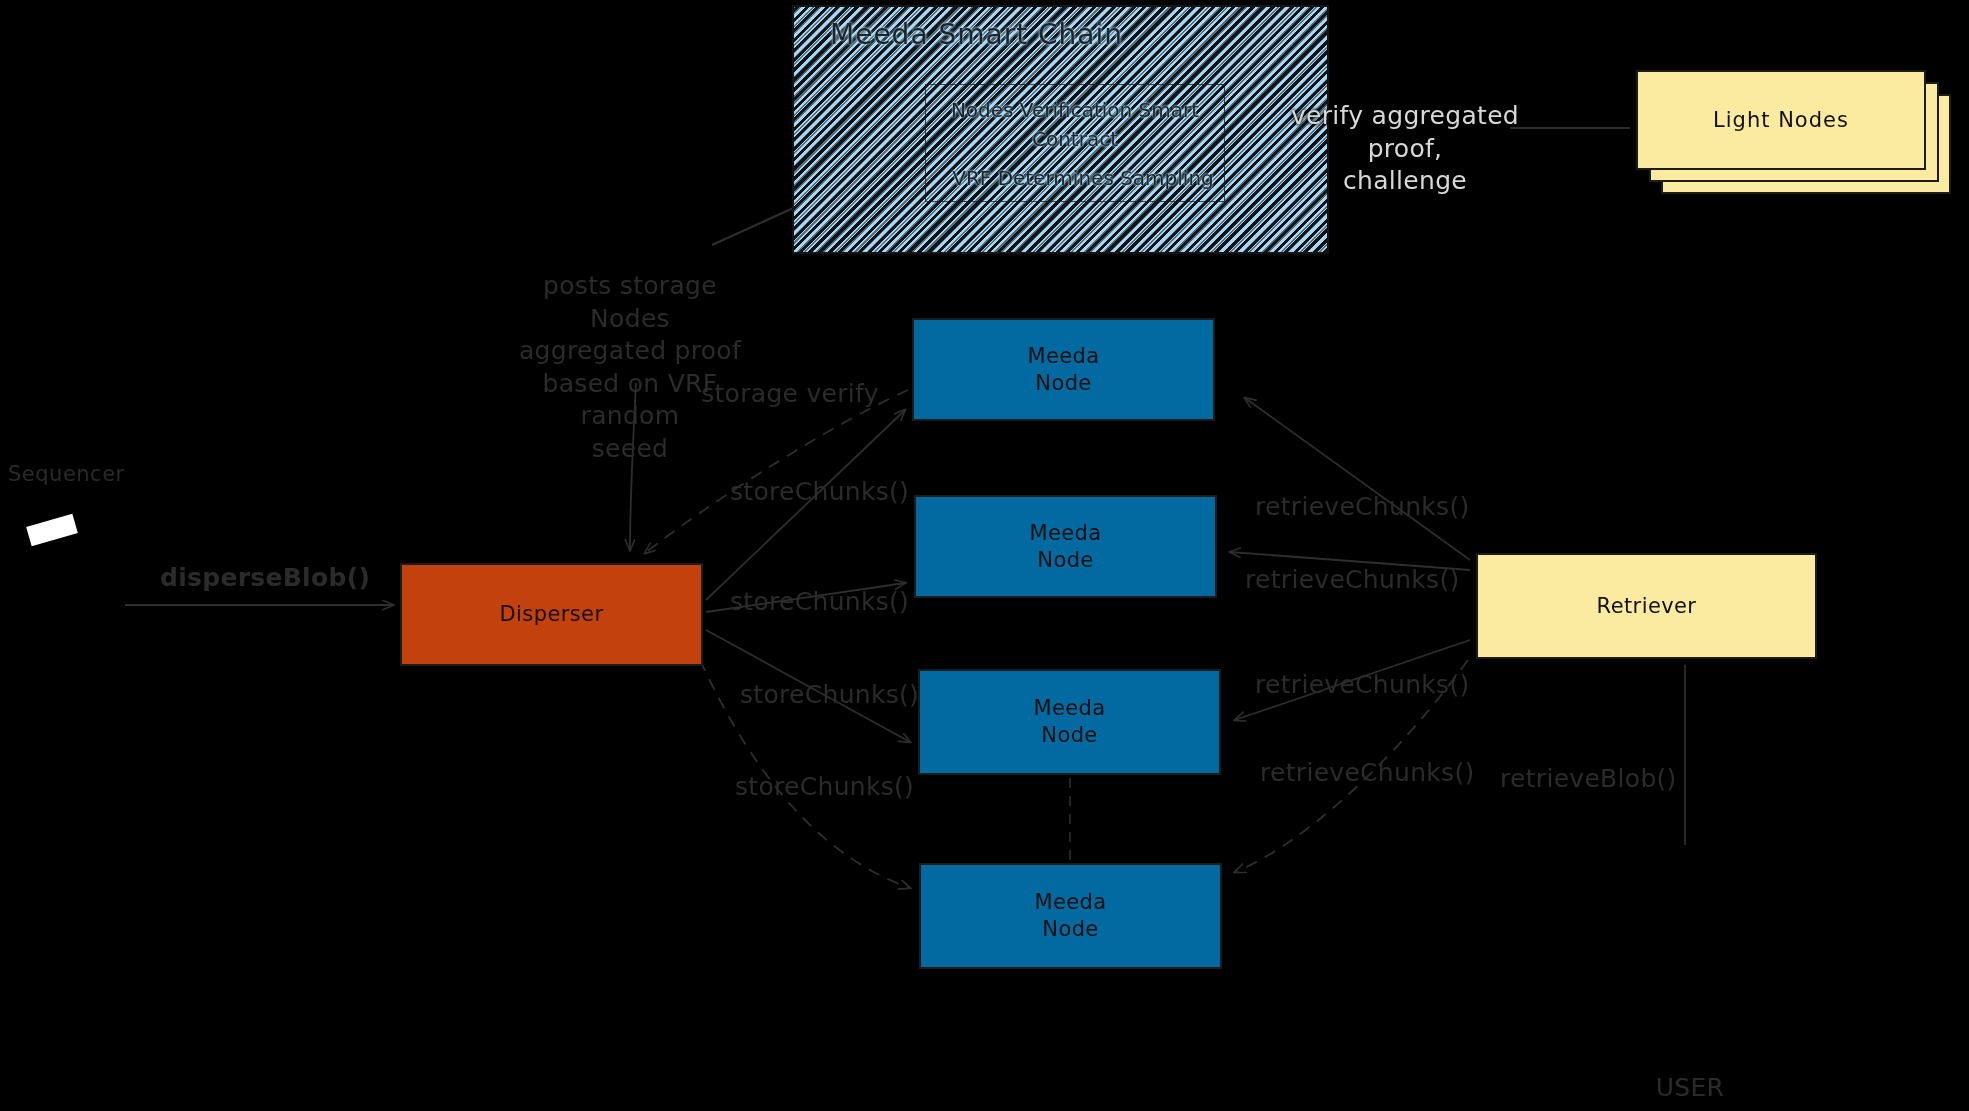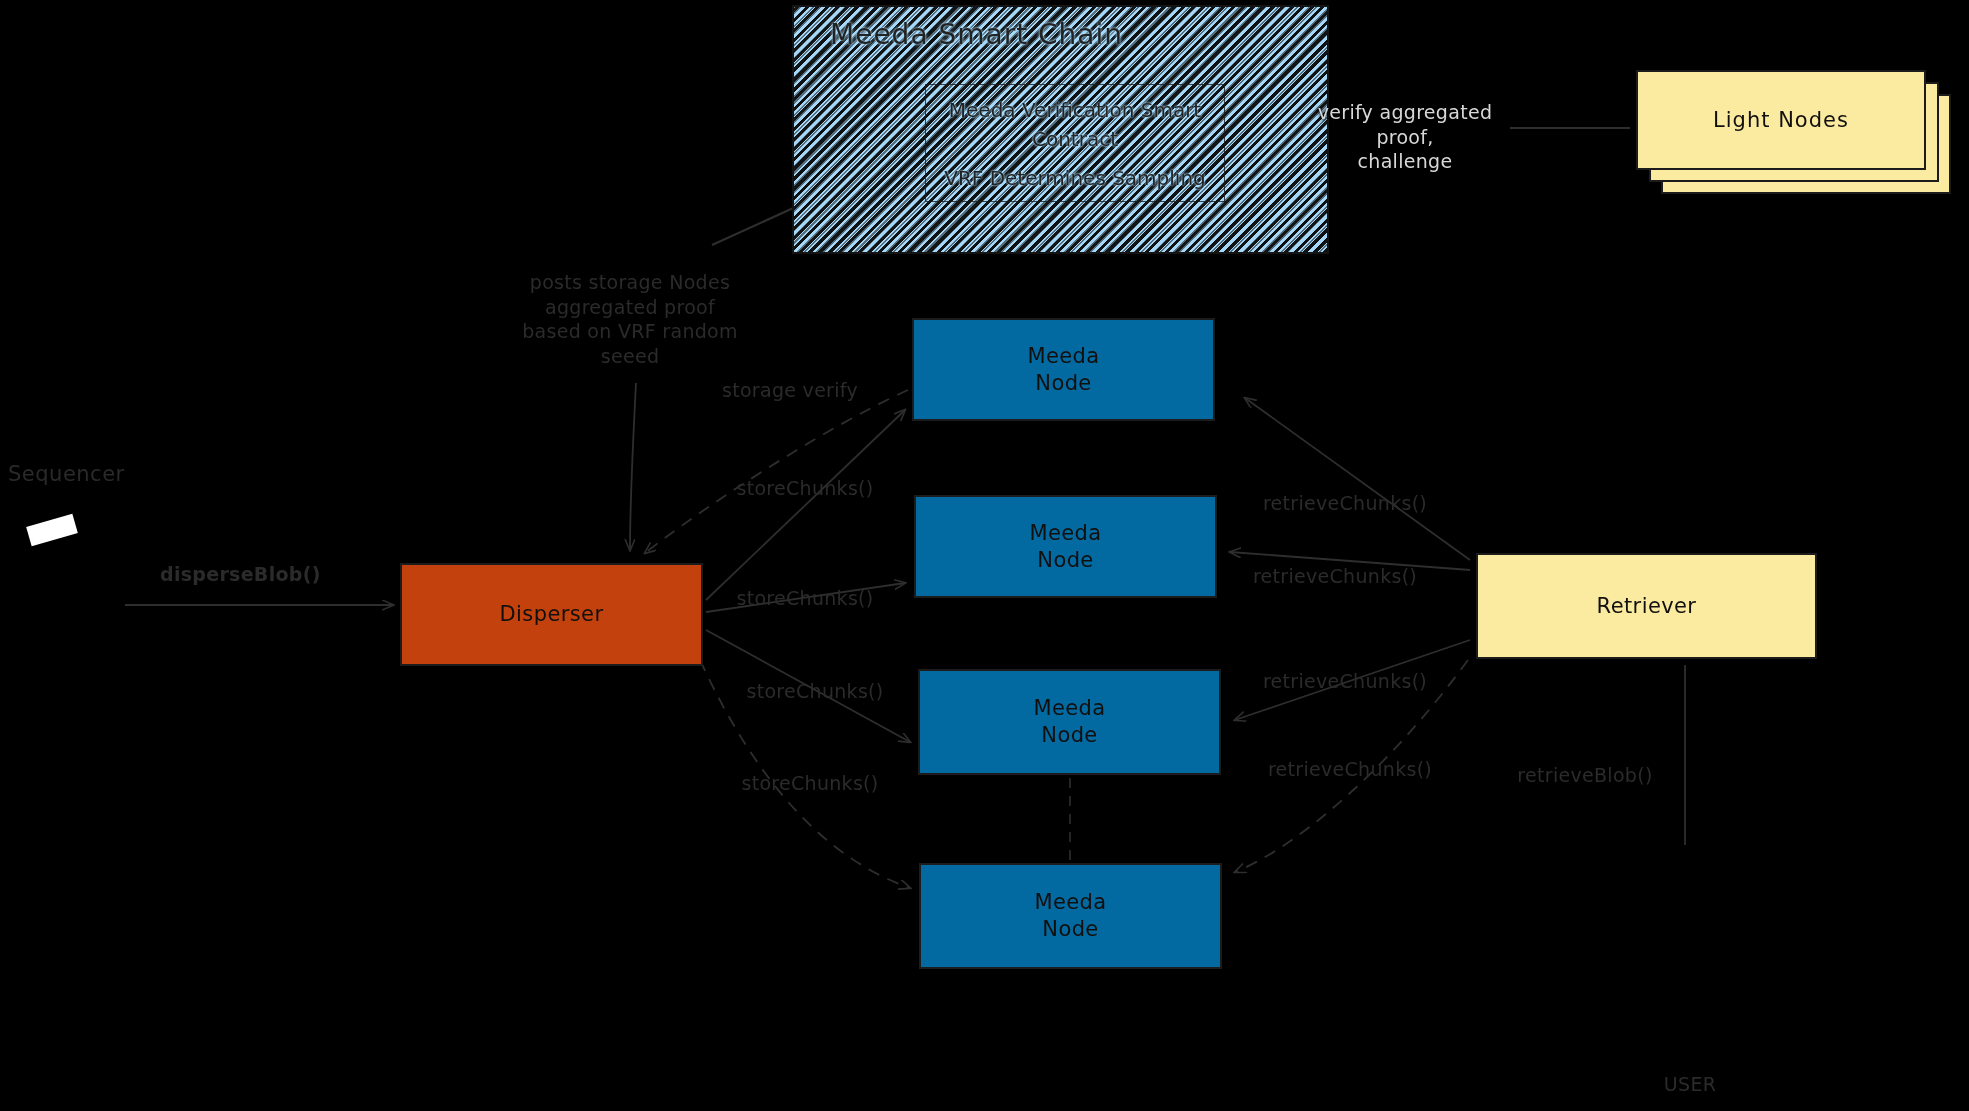--- a/index.html
+++ b/index.html
@@ -78,20 +78,21 @@
     text-shadow: 0 0 2px #a5d8f8, 0 0 3px #a5d8f8;
   }
   #vrf-label {
     position: absolute;
     left: 925px; top: 166px;
     width: 300px;
     text-align: center;
     color: #222;
     font-size: 20px;
     text-shadow: 0 0 2px #a5d8f8, 0 0 3px #a5d8f8;
+    padding-left: 8px;
   }
 
   
   #lightnodes-wrap { position: absolute; left: 1636px; top: 70px; width: 330px; height: 130px; }
   #lightnodes-wrap .sheet {
     position: absolute;
     box-sizing: border-box;
     background: #fbeba1;
     border: 2px solid #1c1c1c;
     width: 290px; height: 100px;
@@ -120,21 +121,21 @@
     left: 28px; top: 520px;
     width: 48px; height: 20px;
     background: #ffffff;
     transform: rotate(-16deg);
   }
 
   
   .elabel {
     position: absolute;
     color: #2b2b2b;
-    font-size: 19px;
+    font-size: 25px;
     letter-spacing: .3px;
     white-space: pre-line;
     line-height: 1.3;
     text-align: center;
   }
   .elabel.onhatch {
     text-shadow: 0 0 3px #000, 0 0 5px #000;
     color: #d8d8d8;
   }
 
@@ -184,21 +185,21 @@
     <path d="M 1468 660 C 1380 780, 1290 850, 1235 872" stroke-width="1.8" stroke-dasharray="12 9" marker-end="url(#arwd)"></path>
 
     <line x1="1070" y1="778" x2="1070" y2="862" stroke-width="1.6" stroke-dasharray="10 8"></line>
 
     <line x1="1685" y1="665" x2="1685" y2="845" stroke-width="1.8"></line>
   </svg>
 
   <div id="smartchain"></div>
   <div id="smartchain-title">Meeda Smart Chain</div>
   <div id="contract-box"></div>
-  <div id="contract-label">Meeda Verification Smart
+  <div id="contract-label">Nodes Verification Smart
 Contract</div>
   <div id="vrf-label">VRF Determines Sampling</div>
 
   <div id="lightnodes-wrap">
     <div class="sheet s3"></div>
     <div class="sheet s2"></div>
     <div class="sheet s1"></div>
     <div id="lightnodes-label">Light Nodes</div>
   </div>
 

